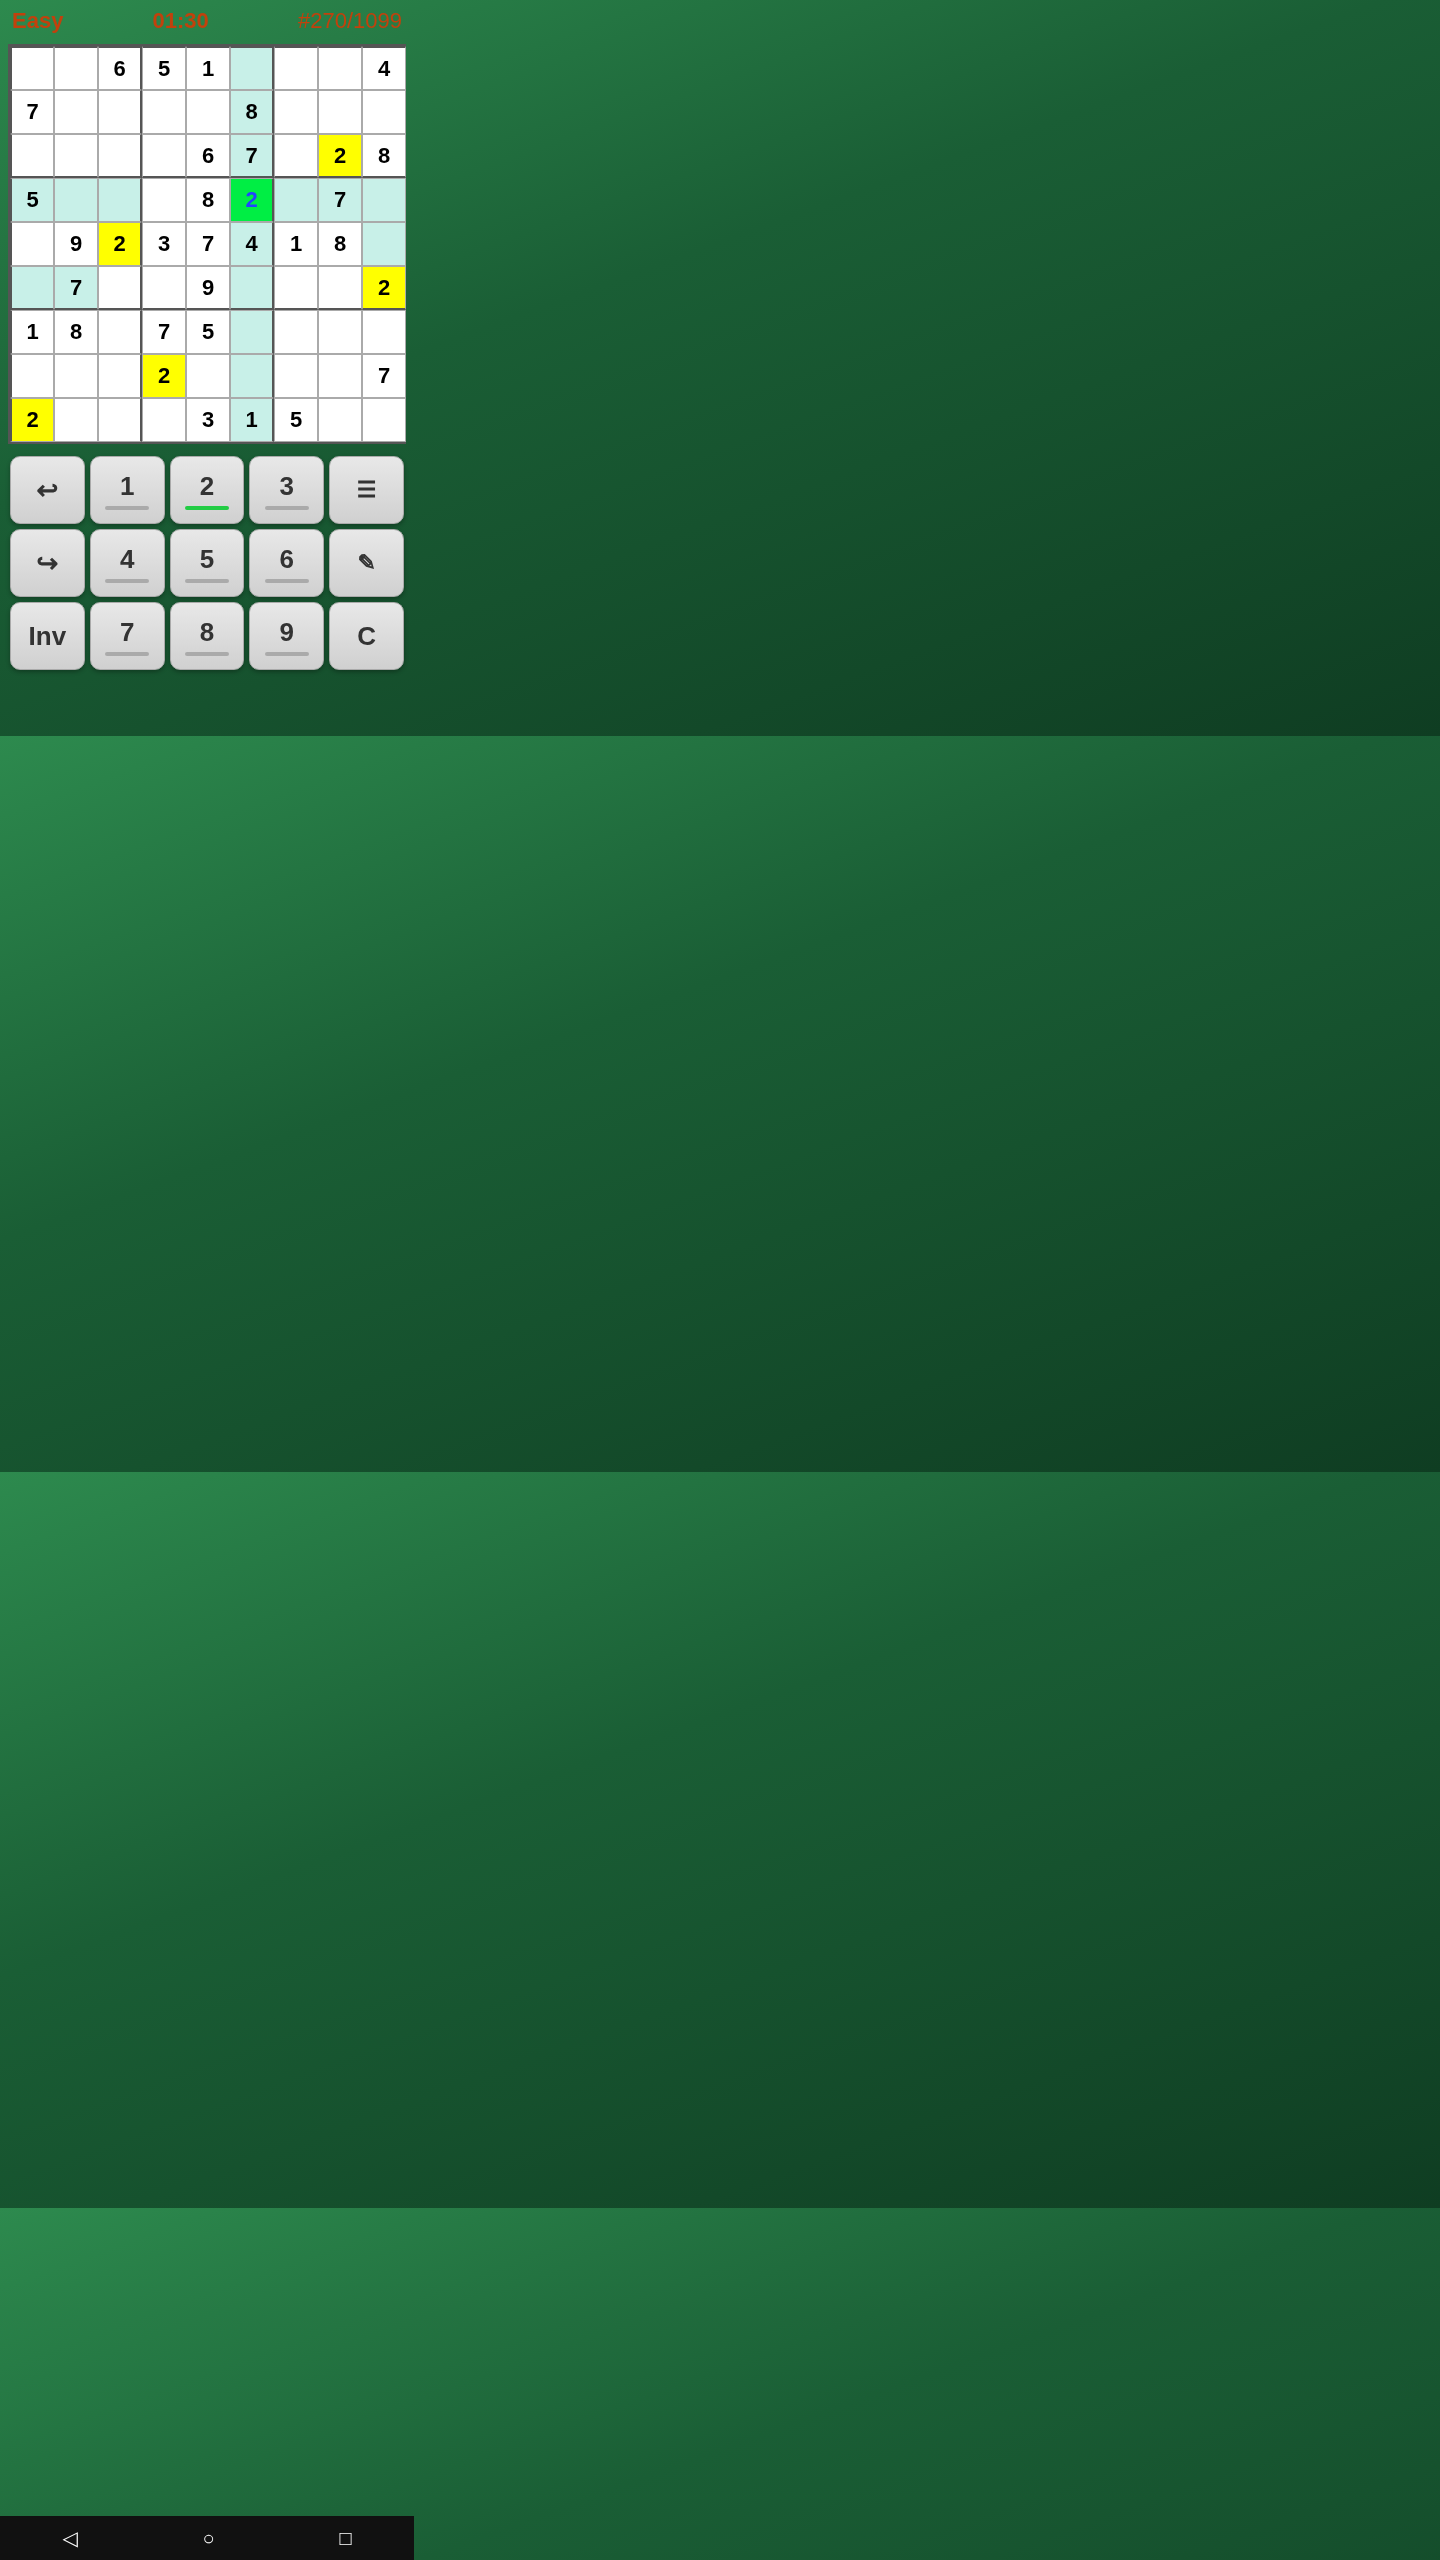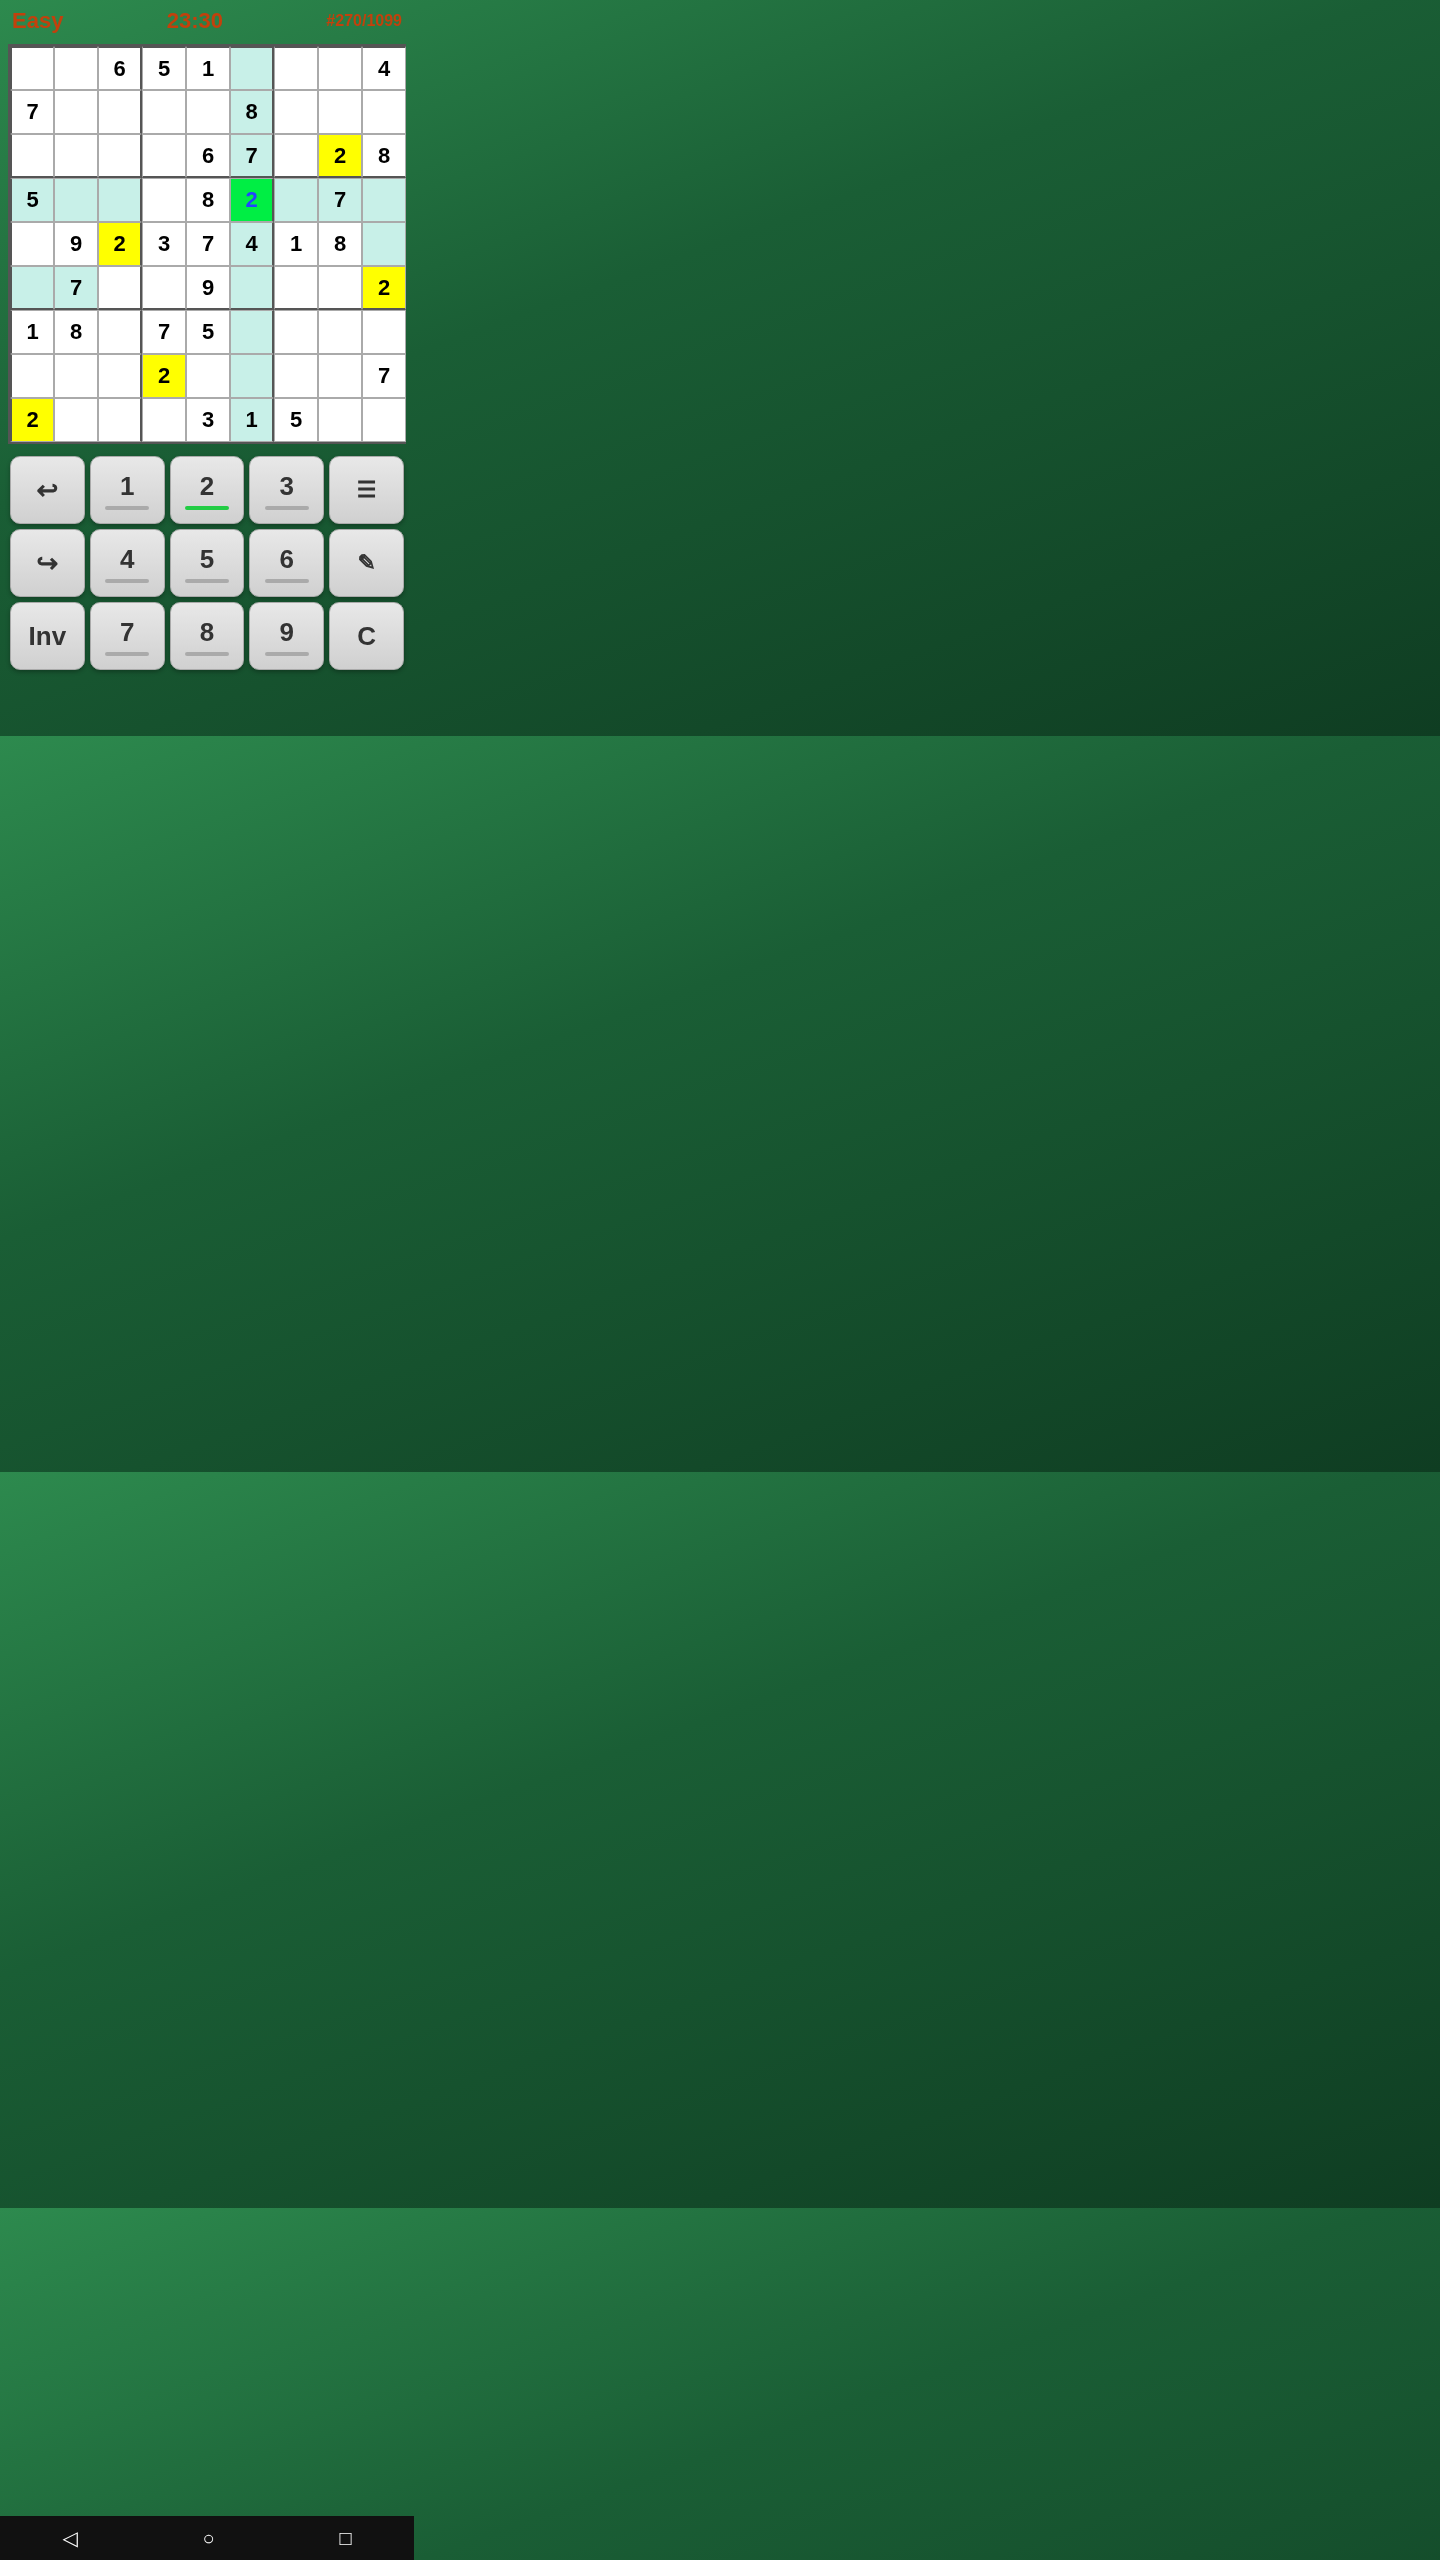--- a/index.html
+++ b/index.html
@@ -28,22 +28,22 @@
       font-size: 22px;
       font-weight: bold;
     }
 
     .header-timer {
       font-size: 22px;
       font-weight: bold;
     }
 
     .header-puzzle {
-      font-size: 16px;
-      font-weight: bold;
+      font-size: 22px;
+      font-weight: normal;
     }
 
     .grid-container {
       width: 398px;
       border: 2px solid #555;
       background: white;
       margin: 4px auto;
     }
 
     .sudoku-grid {
@@ -139,21 +139,21 @@
     .nav-icon {
       color: white;
       font-size: 20px;
     }
   </style>
 </head>
 <body>
 
 <div class="header">
   <span class="header-difficulty">Easy</span>
-  <span class="header-timer">23:30</span>
+  <span class="header-timer">01:30</span>
   <span class="header-puzzle">#270/1099</span>
 </div>
 
 <div class="grid-container">
   <div class="sudoku-grid" id="sudoku-grid">
 
   <div class="cell bg-white box-left box-top"></div>
       <div class="cell bg-white box-top"></div>
       <div class="cell bg-white box-right box-top">6</div>
       <div class="cell bg-white box-top">5</div>

